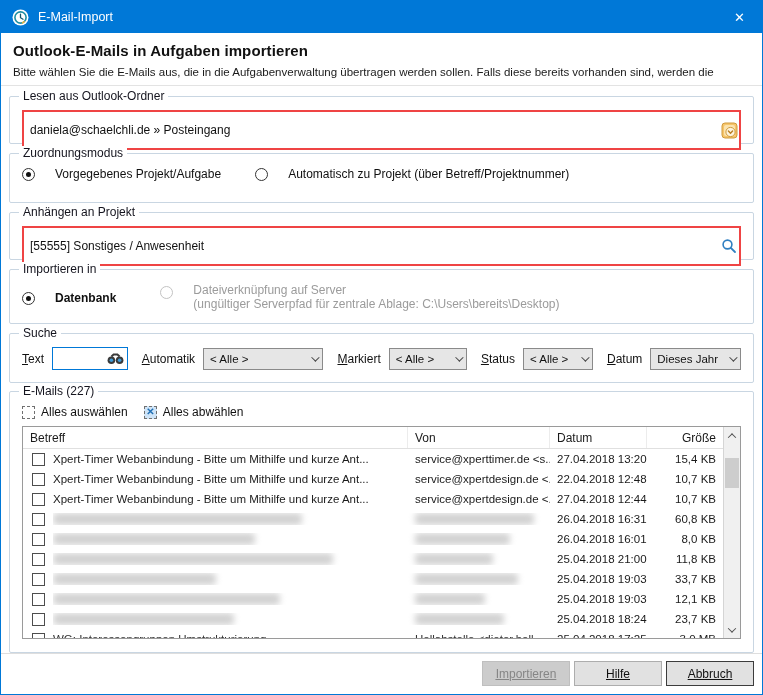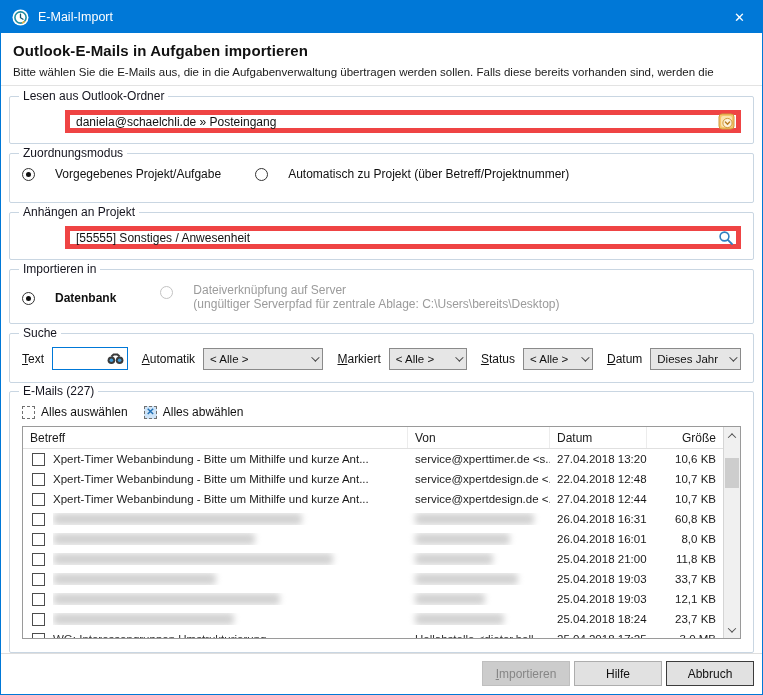--- a/index.html
+++ b/index.html
@@ -20,22 +20,22 @@
   .hdr { padding:9px 12px 7px 12px; border-bottom:1px solid #e3e3e3; flex:0 0 auto; }
   .hdr h1 { font-size:15px; font-weight:bold; color:#111; margin-bottom:7px; letter-spacing:.1px; }
   .hdr p { font-size:11.5px; color:#1a1a1a; white-space:nowrap; overflow:hidden; }
   
   .content { padding:10px 8px 0 8px; flex:1 1 auto; display:flex; flex-direction:column; }
   .group { position:relative; border:1px solid #c9d6e2; border-radius:2px;
     margin-bottom:9px; padding:13px 12px 9px 12px; }
   .group > .glabel { position:absolute; top:-8px; left:9px; background:#ffffff;
     padding:0 4px; font-size:12px; color:#14141e; }
   
-  .fieldbox { height:23px; border:5px solid #ef4444; background:#fff; display:flex;
-    align-items:center; font-size:12px; color:#111; padding-left:6px;margin-left:43px; }
+  .fieldbox { height:40px; border:2px solid #ef4444; background:#fff; display:flex;
+    align-items:center; font-size:12px; color:#111; padding-left:6px; }
   .fieldbox .val { flex:1; white-space:nowrap; overflow:hidden; }
   .fieldbox .tail-icon { width:20px; height:21px; display:flex; align-items:center; justify-content:center; }
   .combo { height:22px; background:#e6e6e6; border:1px solid #8a8a8a; display:flex;
     align-items:center; font-size:11.5px; color:#111; padding-left:6px; cursor:default; }
   .combo .cval { flex:1; white-space:nowrap; overflow:hidden; }
   .combo .chev { width:16px; display:flex; justify-content:center; align-items:center; }
   .chev i { display:block; width:6px; height:6px; border-right:1.4px solid #444; border-bottom:1.4px solid #444;
     transform:rotate(45deg) translateY(-2px); }
   
   .radio-row { display:flex; align-items:flex-start; gap:34px; font-size:12px; color:#111; }
@@ -85,21 +85,21 @@
   
   .t-scroll { width:17px; background:#f0f0f0; border-left:1px solid #d5d5d5; display:flex; flex-direction:column; }
   .sb-btn { height:17px; display:flex; align-items:center; justify-content:center; flex:0 0 auto; cursor:pointer; }
   .sb-btn i { display:block; width:6px; height:6px; border-right:1.4px solid #505050; border-bottom:1.4px solid #505050; }
   .sb-up i { transform:rotate(-135deg) translate(-1px,-1px); }
   .sb-down i { transform:rotate(45deg) translate(-1px,-1px); }
   .sb-track { flex:1; position:relative; }
   .sb-thumb { position:absolute; top:14px; left:1px; right:1px; height:30px; background:#cdcdcd; cursor:pointer; }
   
   .footer { border-top:1px solid #dedede; padding:7px 8px 8px 8px; display:flex; justify-content:flex-end; gap:4px; flex:0 0 auto; background:#fff; }
-  .btn { width:88px; height:25px; font-size:12px; font-family:inherit; display:flex; align-items:center; justify-content:center; cursor:pointer; }
+  .btn { width:88px; height:25px; font-size:12px; font-family:inherit; display:flex; align-items:center; justify-content:center; cursor:pointer;text-decoration:underline; }
   .btn-normal { background:#e1e1e1; border:1px solid #adadad; color:#111; }
   .btn-default { background:#e1e1e1; border:1px solid #3c3c3c; color:#111; }
   .btn-disabled { background:#cccccc; border:1px solid #bfbfbf; color:#868686; cursor:default; }
   u { text-decoration:underline; }
   .suche-label-gap { margin-left:8px; }
 </style>
 </head>
 <body>
 
 <div class="window">
@@ -251,21 +251,21 @@
             <span class="hcell h-size">Größe</span>
           </div>
           <div class="t-body">
   <div class="email-row">
     <span class="c-check">
                   <span class="row-cb"></span>
                 </span>
     <span class="c-subject">Xpert-Timer Webanbindung - Bitte um Mithilfe und kurze Ant...</span>
     <span class="c-from">service@xperttimer.de &lt;s...</span>
     <span class="c-date">27.04.2018 13:20</span>
-    <span class="c-size">10,6 KB</span>
+    <span class="c-size">15,4 KB</span>
   </div>
 
   <div class="email-row">
     <span class="c-check">
                   <span class="row-cb"></span>
                 </span>
     <span class="c-subject">Xpert-Timer Webanbindung - Bitte um Mithilfe und kurze Ant...</span>
     <span class="c-from">service@xpertdesign.de &lt;...</span>
     <span class="c-date">22.04.2018 12:48</span>
     <span class="c-size">10,7 KB</span>

